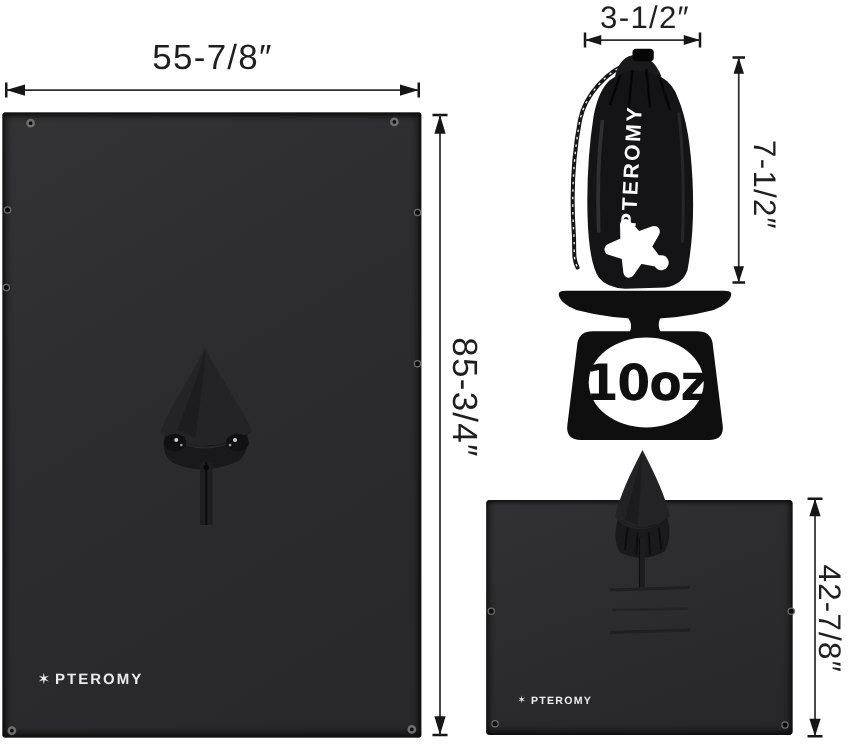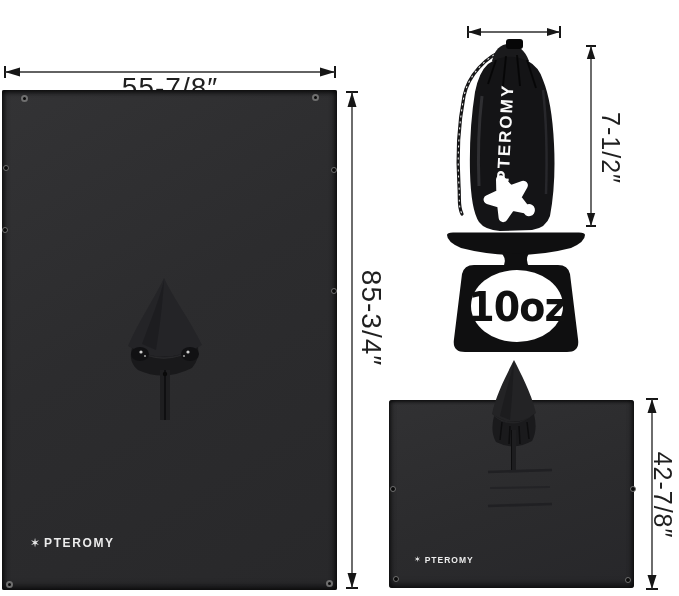--- a/index.html
+++ b/index.html
@@ -48,21 +48,21 @@
 
   .zip-strip{position:absolute;left:511px;top:430px;width:5px;height:40px;background:#1d1d1f;
              box-shadow:inset 1px 0 0 #0c0c0d;}
   svg{display:block;}
 </style>
 </head>
 <body>
 
 <div class="stage">
 
-  <div class="dim-label big" style="left:0;top:30px;width:340px;margin-top:42px;">55-7/8″</div>
+  <div class="dim-label big" style="left:0;top:30px;width:340px;">55-7/8″</div>
 
   <svg class="dim-svg" style="left:2px;top:64px;" width="336" height="16" viewBox="0 0 336 16">
     <rect x="2" y="2" width="2" height="12"></rect>
     <rect x="332" y="2" width="2" height="12"></rect>
     <line x1="3" y1="8" x2="333" y2="8"></line>
     <polygon points="3,8 18,3.5 18,12.5"></polygon>
     <polygon points="333,8 318,3.5 318,12.5"></polygon>
   </svg>
 
   <div class="tarp">
@@ -100,20 +100,21 @@
   <svg class="dim-svg" style="left:344px;top:89px;" width="16" height="502" viewBox="0 0 16 502">
     <rect x="2" y="2" width="12" height="2"></rect>
     <rect x="2" y="498" width="12" height="2"></rect>
     <line x1="8" y1="3" x2="8" y2="499"></line>
     <polygon points="8,3 3.5,18 12.5,18"></polygon>
     <polygon points="8,499 3.5,484 12.5,484"></polygon>
   </svg>
 
   <div class="dim-label big rot90" style="left:291px;top:302px;width:160px;height:32px;line-height:32px;">85-3/4″</div>
 
+  <div class="dim-label mid" style="left:468px;top:0;width:96px;">3-1/2″</div>
 
   <svg class="dim-svg" style="left:466px;top:25px;" width="96" height="14" viewBox="0 0 96 14">
     <rect x="1" y="1" width="2" height="12"></rect>
     <rect x="93" y="1" width="2" height="12"></rect>
     <line x1="2" y1="7" x2="94" y2="7"></line>
     <polygon points="2,7 15,3 15,11"></polygon>
     <polygon points="94,7 81,3 81,11"></polygon>
   </svg>
 
   <svg style="position:absolute;left:446px;top:34px;" width="124" height="200" viewBox="0 0 124 200">

